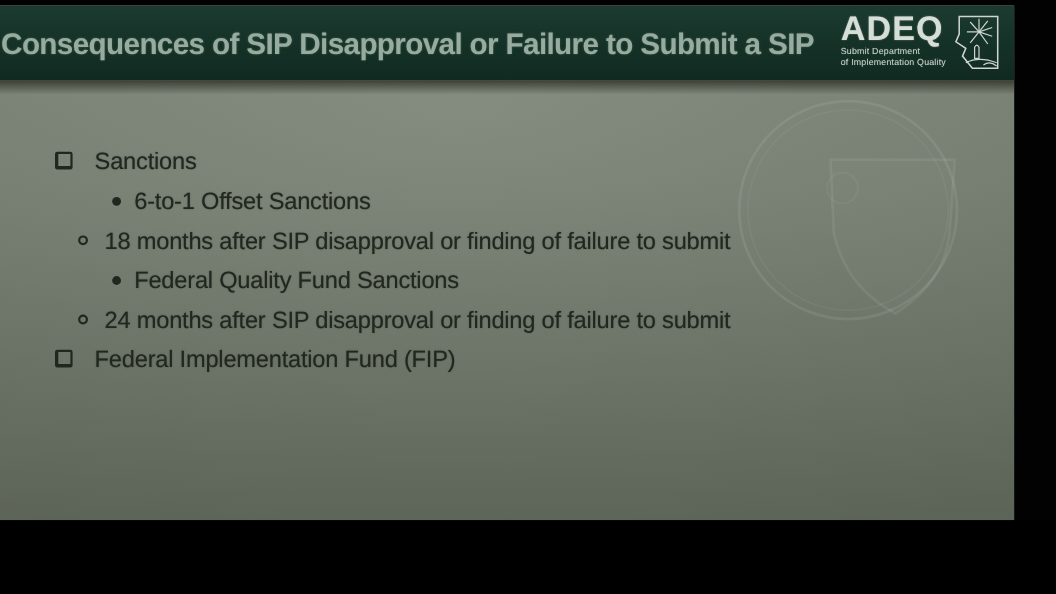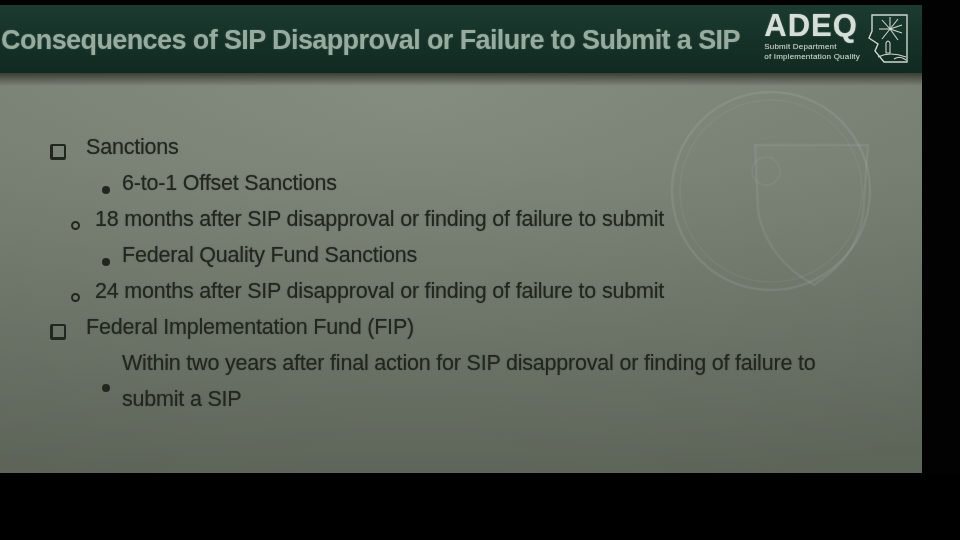--- a/index.html
+++ b/index.html
@@ -48,21 +48,21 @@
     text-shadow:0 0 1px rgba(220,230,222,0.4); margin-top:2px;
   }
   .logo-mark { margin-top:2px; }
 
   
   .watermark { position:absolute; left:663px; top:84px; pointer-events:none; }
 
   
   .body-content { position:absolute; top:68px; left:0; right:0; bottom:0; padding-top:56px; }
   .row {
-    display:flex; align-items:center;
+    display:flex; align-items:flex-start;
     font-size:21.5px; line-height:36px; letter-spacing:-0.2px;
     color:#21271f; text-shadow:0 0 1.2px rgba(33,39,31,0.55);
   }
   .row .btext { max-width:760px; }
   .lvl1 { padding-left:50px; }
   .lvl2 { padding-left:102px; }
   .lvl3 { padding-left:71px; }
   .m-square {
     flex:none; width:16px; height:16px; margin:9px 20px 0 0;
     border:2.5px solid #21271f; border-left-width:3.5px; border-bottom-width:3.5px;
@@ -153,23 +153,19 @@
       <div class="row lvl3">
         <span class="m-circle"></span>
         <span class="btext">24 months after SIP disapproval or finding of failure to submit</span>
       </div>
 
       <div class="row lvl1">
         <span class="m-square"></span>
         <span class="btext">Federal Implementation Fund (FIP)</span>
       </div>
 
-      <div class="row lvl2">
-        <span class="m-disc"></span>
-        <span class="btext">Within two years after final action for SIP disapproval or finding of failure to submit a SIP</span>
-      </div>
 
     </div>
 
     <div class="page-number">8</div>
   </div>
 
 </div>
 
 </body></html>

